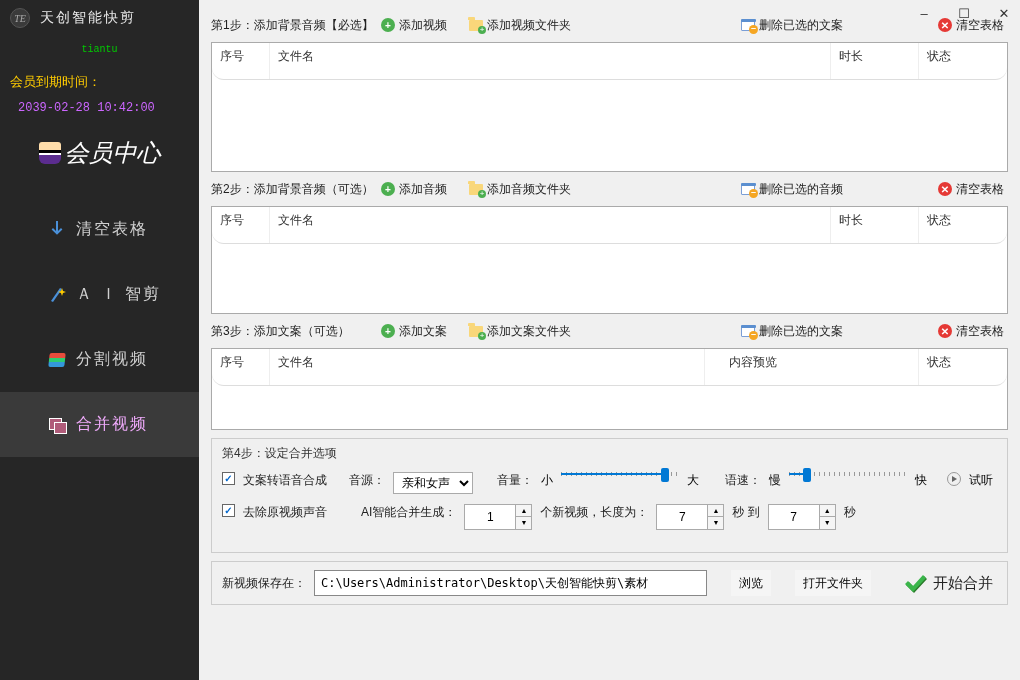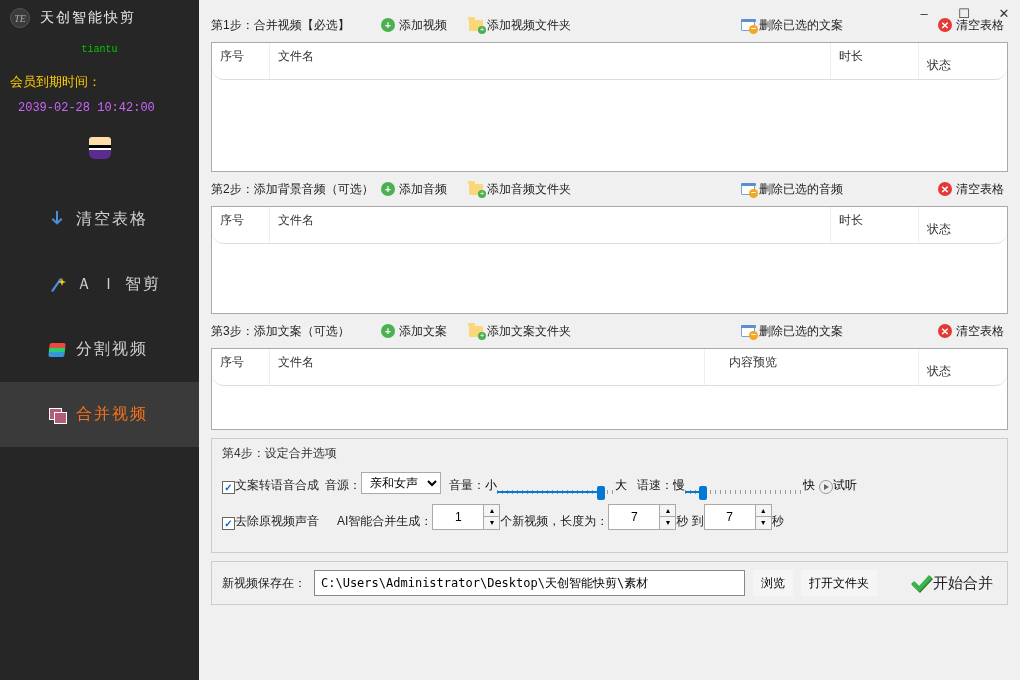--- a/index.html
+++ b/index.html
@@ -9,21 +9,21 @@
 .titlebar { height: 36px; display: flex; align-items: center; padding: 0 10px; color: #e6e6e6; }
 .titlebar .logo { width: 20px; height: 20px; border-radius: 50%; background: #3a3a3a; display: inline-flex; align-items: center; justify-content: center; margin-right: 10px; font-size: 10px; color: #aaa; border: 1px solid #555; font-style: italic; font-family: serif; }
 .titlebar .title { font-size: 14px; letter-spacing: 2px; }
 .brand { text-align: center; color: #00cc00; font-family: "Courier New", monospace; padding: 8px 0 12px; font-size: 10px; }
 .expiry-label { color: #ffcc00; font-size: 13px; padding: 6px 10px; }
 .expiry-value { color: #cc66ff; font-family: "Courier New", monospace; font-size: 12px; padding: 4px 18px 12px; }
 .member-center { text-align: center; padding: 10px 0 28px; font-family: "KaiTi", "STKaiti", serif; font-size: 24px; font-style: italic; color: #fff; display: flex; align-items: center; justify-content: center; gap: 4px; }
 .avatar { display: inline-block; width: 22px; height: 22px; background: linear-gradient(#ffddaa 35%, #000 36% 48%, #fff 49% 60%, #5b2c8f 61%); border-radius: 3px 3px 6px 6px; }
 .nav { display: flex; flex-direction: column; }
 .nav-item { display: flex; align-items: center; height: 65px; padding-left: 48px; font-size: 16px; color: #d0d0d0; cursor: pointer; gap: 10px; letter-spacing: 2px; }
-.nav-item.active { background: #3a3a3a; color: #f97316; }
+.nav-item.active { background: #3a3a3a; color: #f0abfc; }
 .nav-icon { width: 18px; height: 18px; display: inline-flex; align-items: center; justify-content: center; }
 .icon-download svg { fill: #4a90d9; }
 .icon-ai svg { fill: #4a90d9; }
 .icon-ai-star { fill: #ffcc00; }
 .icon-split { background: linear-gradient(#e74c3c 33%, #2ecc71 33% 66%, #3498db 66%); width: 16px; height: 14px; border-radius: 2px; transform: skewX(-6deg); }
 .icon-merge { position: relative; width: 16px; height: 14px; }
 .icon-merge::before, .icon-merge::after { content: ''; position: absolute; width: 11px; height: 10px; border: 1px solid #fff; background: #b05c7a; }
 .icon-merge::before { left: 0; top: 0; }
 .icon-merge::after { left: 5px; top: 4px; }
 
@@ -44,66 +44,67 @@
 .icon-folder::before { content: ''; position: absolute; left: -1px; top: -3px; width: 7px; height: 3px; background: #f9d77a; border-radius: 1px 1px 0 0; }
 .icon-folder::after { content: '+'; position: absolute; right: -3px; bottom: -3px; width: 8px; height: 8px; background: #4caf50; color: #fff; border-radius: 50%; font-size: 8px; line-height: 8px; text-align: center; }
 .icon-del { width: 14px; height: 11px; background: #fff; border: 1px solid #7a9ed6; border-radius: 1px; position: relative; display: inline-block; }
 .icon-del::before { content: ''; position: absolute; left: -1px; top: -2px; width: 15px; height: 3px; background: #5b8fd0; border-radius: 1px; }
 .icon-del::after { content: '–'; position: absolute; right: -4px; bottom: -4px; width: 9px; height: 9px; background: #f5a623; color: #fff; border-radius: 50%; font-size: 9px; line-height: 7px; text-align: center; font-weight: bold; }
 .icon-clear { background: #e53935; color: #fff; font-weight: bold; }
 
 .table { background: #fff; border: 1px solid #aaa; height: 130px; }
 .table-header { display: flex; background: #fff; border-bottom: 1px solid #ddd; height: 37px; border-radius: 12px; }
 .th { padding: 5px 8px; color: #333; border-right: 1px solid #eee; }
-.th:last-child { border-right: none; margin-top: 9px; }
+.th:last-child { border-right: none; }
 .th-index { width: 58px; }
 .th-name { flex: 1; }
 .th-duration { width: 88px; }
 .th-status { width: 88px; }
 .th-preview { width: 198px; margin-left: 16px; }
 
 .step4 { border: 1px solid #ccc; background: #f0f0f0; padding: 6px 10px 12px; margin-top: 2px; }
 .step4-title { font-size: 12px; color: #333; margin-bottom: 10px; }
-.row { display: flex; align-items: flex-end; margin-bottom: 10px; flex-wrap: nowrap; }
+.row { display: flex; align-items: flex-start; gap: 8px; margin-bottom: 10px; flex-wrap: nowrap; }
 .checkbox { width: 13px; height: 13px; border: 1px solid #666; background: #fff; display: inline-flex; align-items: center; justify-content: center; font-size: 10px; color: #0066cc; }
 .checkbox.checked::after { content: '✓'; font-weight: bold; }
 label { color: #222; }
 select.combo { height: 22px; border: 1px solid #aaa; background: #fff; font-size: 12px; padding: 0 4px; width: 80px; }
 .slider { position: relative; width: 118px; height: 4px; background: repeating-linear-gradient(90deg, #999 0 1px, transparent 1px 5px); }
 .slider-track { position: absolute; left: 0; top: 1px; height: 2px; background: #0078d4; }
 .slider-thumb { position: absolute; top: -4px; width: 8px; height: 14px; background: #0078d4; border-radius: 2px; }
 .play-icon { width: 14px; height: 14px; border: 1px solid #999; border-radius: 50%; display: inline-flex; align-items: center; justify-content: center; }
 .play-icon::after { content: ''; border-left: 5px solid #666; border-top: 3px solid transparent; border-bottom: 3px solid transparent; margin-left: 1px; }
 .spinner { display: inline-flex; }
 .spinner input { width: 52px; height: 26px; border: 1px solid #aaa; text-align: center; font-size: 12px; }
 .spinner-btns { display: flex; flex-direction: column; border: 1px solid #aaa; border-left: none; }
 .spinner-btns span { width: 15px; height: 12px; font-size: 7px; text-align: center; line-height: 12px; background: #f5f5f5; border-bottom: 1px solid #aaa; cursor: pointer; }
 .spinner-btns span:last-child { border-bottom: none; }
 
 .bottom-bar { display: flex; align-items: center; border: 1px solid #ccc; background: #f0f0f0; padding: 8px 10px; gap: 8px; margin-top: 2px; }
 .path-input { flex: 1; height: 26px; border: 1px solid #888; background: #fff; padding: 0 6px; font-family: "SimSun", monospace; font-size: 12px; }
-.browse-btn { height: 26px; padding: 0 8px; background: #f5f5f5; border: none; cursor: pointer; font-size: 12px; }
-.start-btn { display: inline-flex; align-items: center; font-size: 15px; color: #222; cursor: pointer; padding: 0 4px; }
+.browse-btn { height: 26px; padding: 0 8px; background: #f5f5f5; border: none; cursor: pointer; font-size: 12px; margin-left: 16px; }
+.start-btn { display: inline-flex; align-items: center; gap: 6px; font-size: 15px; color: #222; cursor: pointer; padding: 0 4px; }
 .check-icon { width: 24px; height: 24px; }
 .check-icon svg { filter: drop-shadow(1px 1px 0 #2a7a2a); }
 </style>
 </head>
 <body>
 
 <div class="app">
   <div class="sidebar">
     <div class="titlebar">
       <span class="logo">TE</span>
       <span class="title">天创智能快剪</span>
     </div>
     <div class="brand">tiantu</div>
     <div class="expiry-label">会员到期时间：</div>
     <div class="expiry-value">2039-02-28 10:42:00</div>
     <div class="member-center">
       <span class="avatar"></span>
+      <span>会员中心</span>
     </div>
     <div class="nav">
       <div class="nav-item">
         <span class="nav-icon icon-download">
           <svg width="16" height="18" viewBox="0 0 16 18">
               <path d="M7 0h2v10l3-3 1.4 1.4L8 13.8 2.6 8.4 4 7l3 3z"></path>
             </svg>
         </span>
         <span>清空表格</span>
       </div>
@@ -134,21 +135,21 @@
   <div class="main">
     <div class="window-controls">
       <span>–</span>
       <span>☐</span>
       <span>✕</span>
     </div>
 
     <div class="content">
 
       <div class="step-bar">
-        <span class="step-label">第1步：合并视频【必选】</span>
+        <span class="step-label">第1步：添加背景音频【必选】</span>
         <span class="action-btn">
             <span class="icon-circ icon-add">+</span>
             <span>添加视频</span>
           </span>
         <span class="action-btn">
             <span class="icon-folder"></span>
             <span>添加视频文件夹</span>
           </span>
         <span class="action-btn delete">
             <span class="icon-del"></span>

